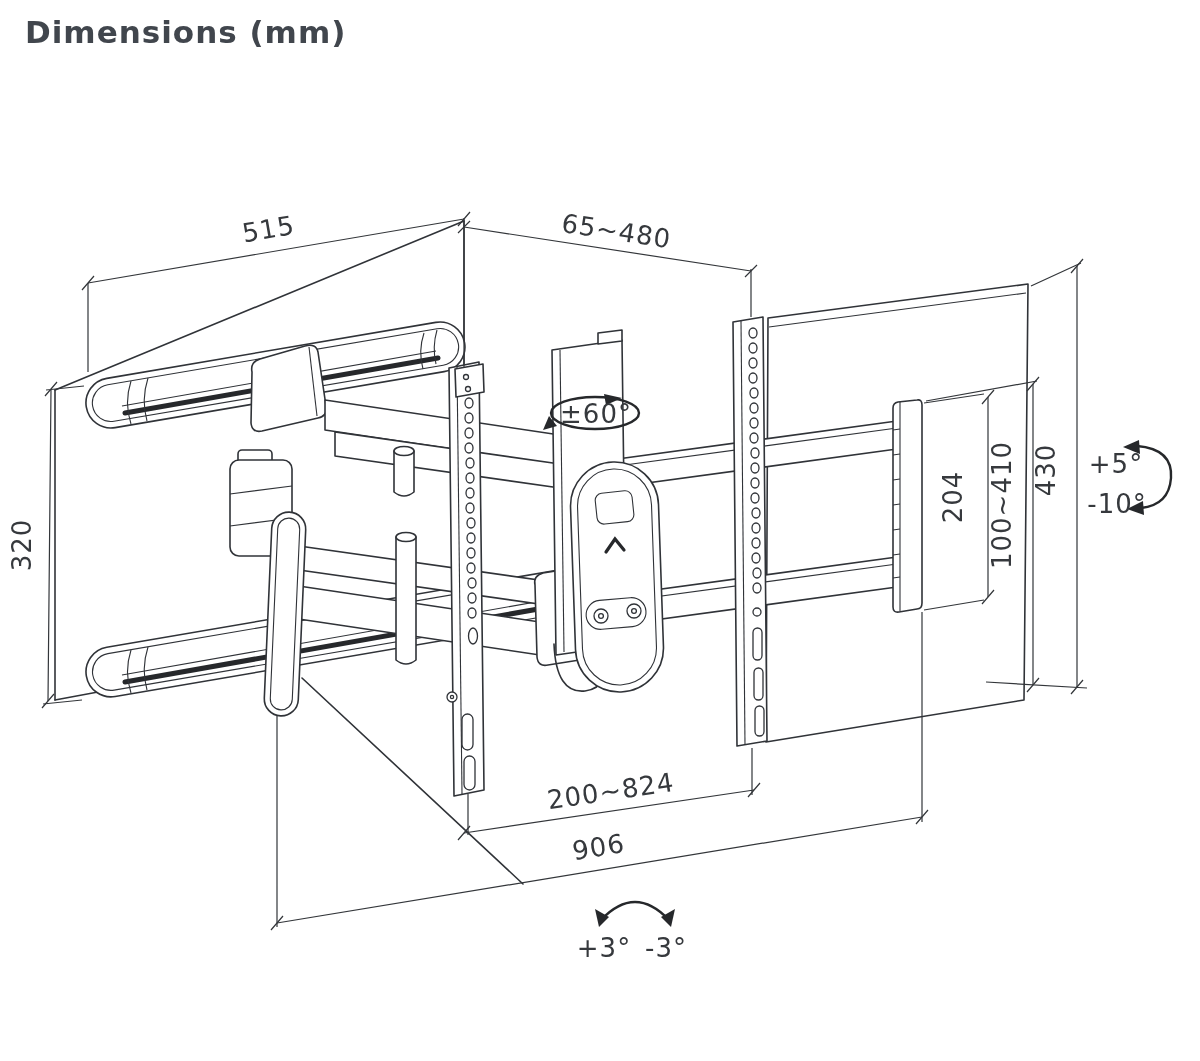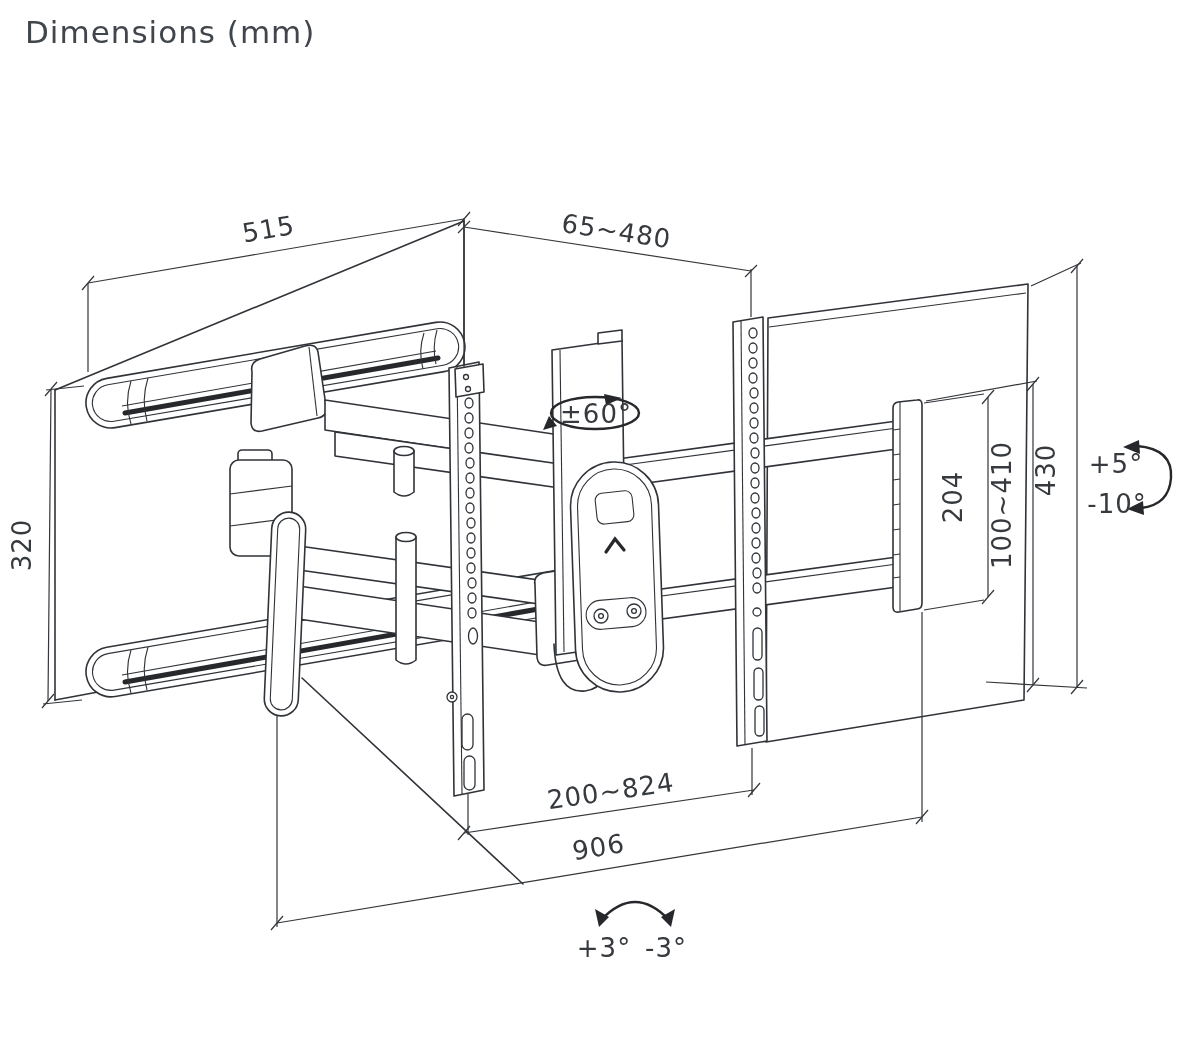--- a/index.html
+++ b/index.html
@@ -1,19 +1,19 @@
 <!DOCTYPE html>
 <html><head>
 <meta charset="utf-8">
 <style>
   html,body{margin:0;padding:0;background:#ffffff;}
   .page{position:relative;width:1200px;height:1061px;background:#fff;overflow:hidden;
         font-family:"DejaVu Sans","Liberation Sans",sans-serif;}
   .title{position:absolute;left:25px;top:14px;font-size:31px;letter-spacing:1px;
-         color:#41464d;font-weight:400;}
+         color:#41464d;font-weight:700;}
   svg{position:absolute;left:0;top:0;}
   svg text{font-family:"DejaVu Sans","Liberation Sans",sans-serif;font-size:26px;
            fill:#36393d;letter-spacing:1px;}
   .ln{stroke:#303338;stroke-width:1.6;fill:none;stroke-linecap:round;stroke-linejoin:round;}
   .fw{stroke:#303338;stroke-width:1.6;fill:#ffffff;stroke-linejoin:round;}
   .thin{stroke:#303338;stroke-width:1.1;fill:none;}
   .dark{stroke:#26282b;stroke-width:5;fill:none;stroke-linecap:round;}
   .dim{stroke:#33363a;stroke-width:1.2;fill:none;}
   .arc{stroke:#26282b;stroke-width:2.4;fill:none;stroke-linecap:round;}
   .ah{fill:#26282b;stroke:none;}

